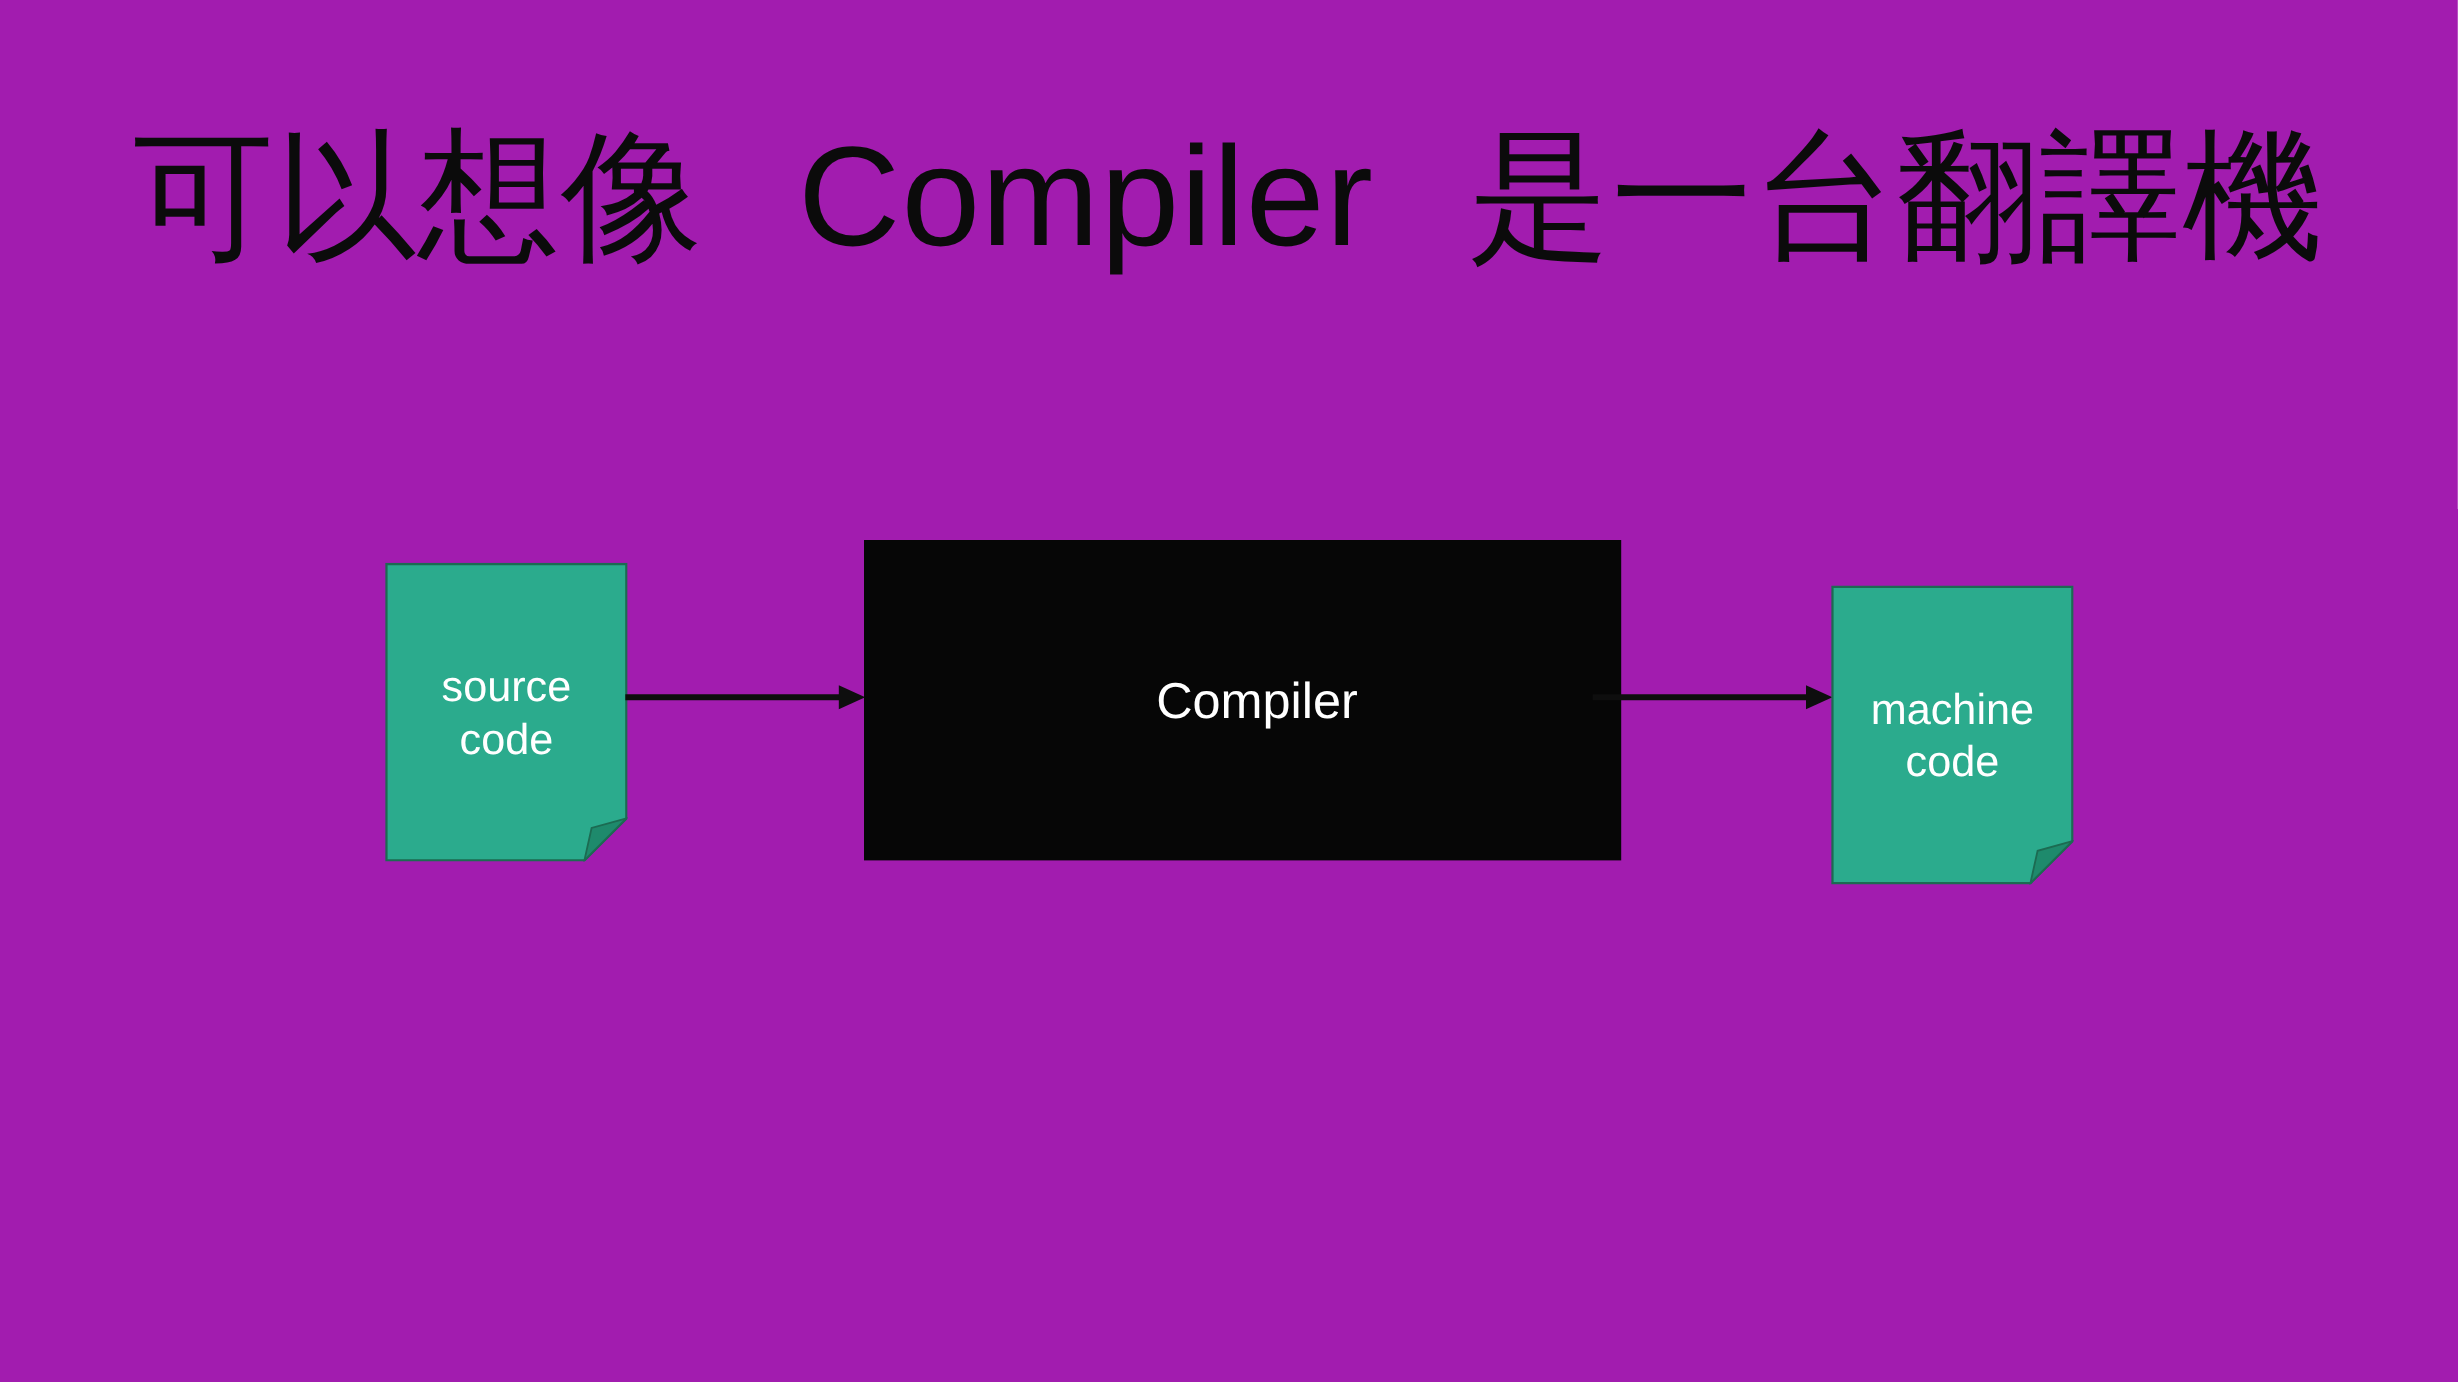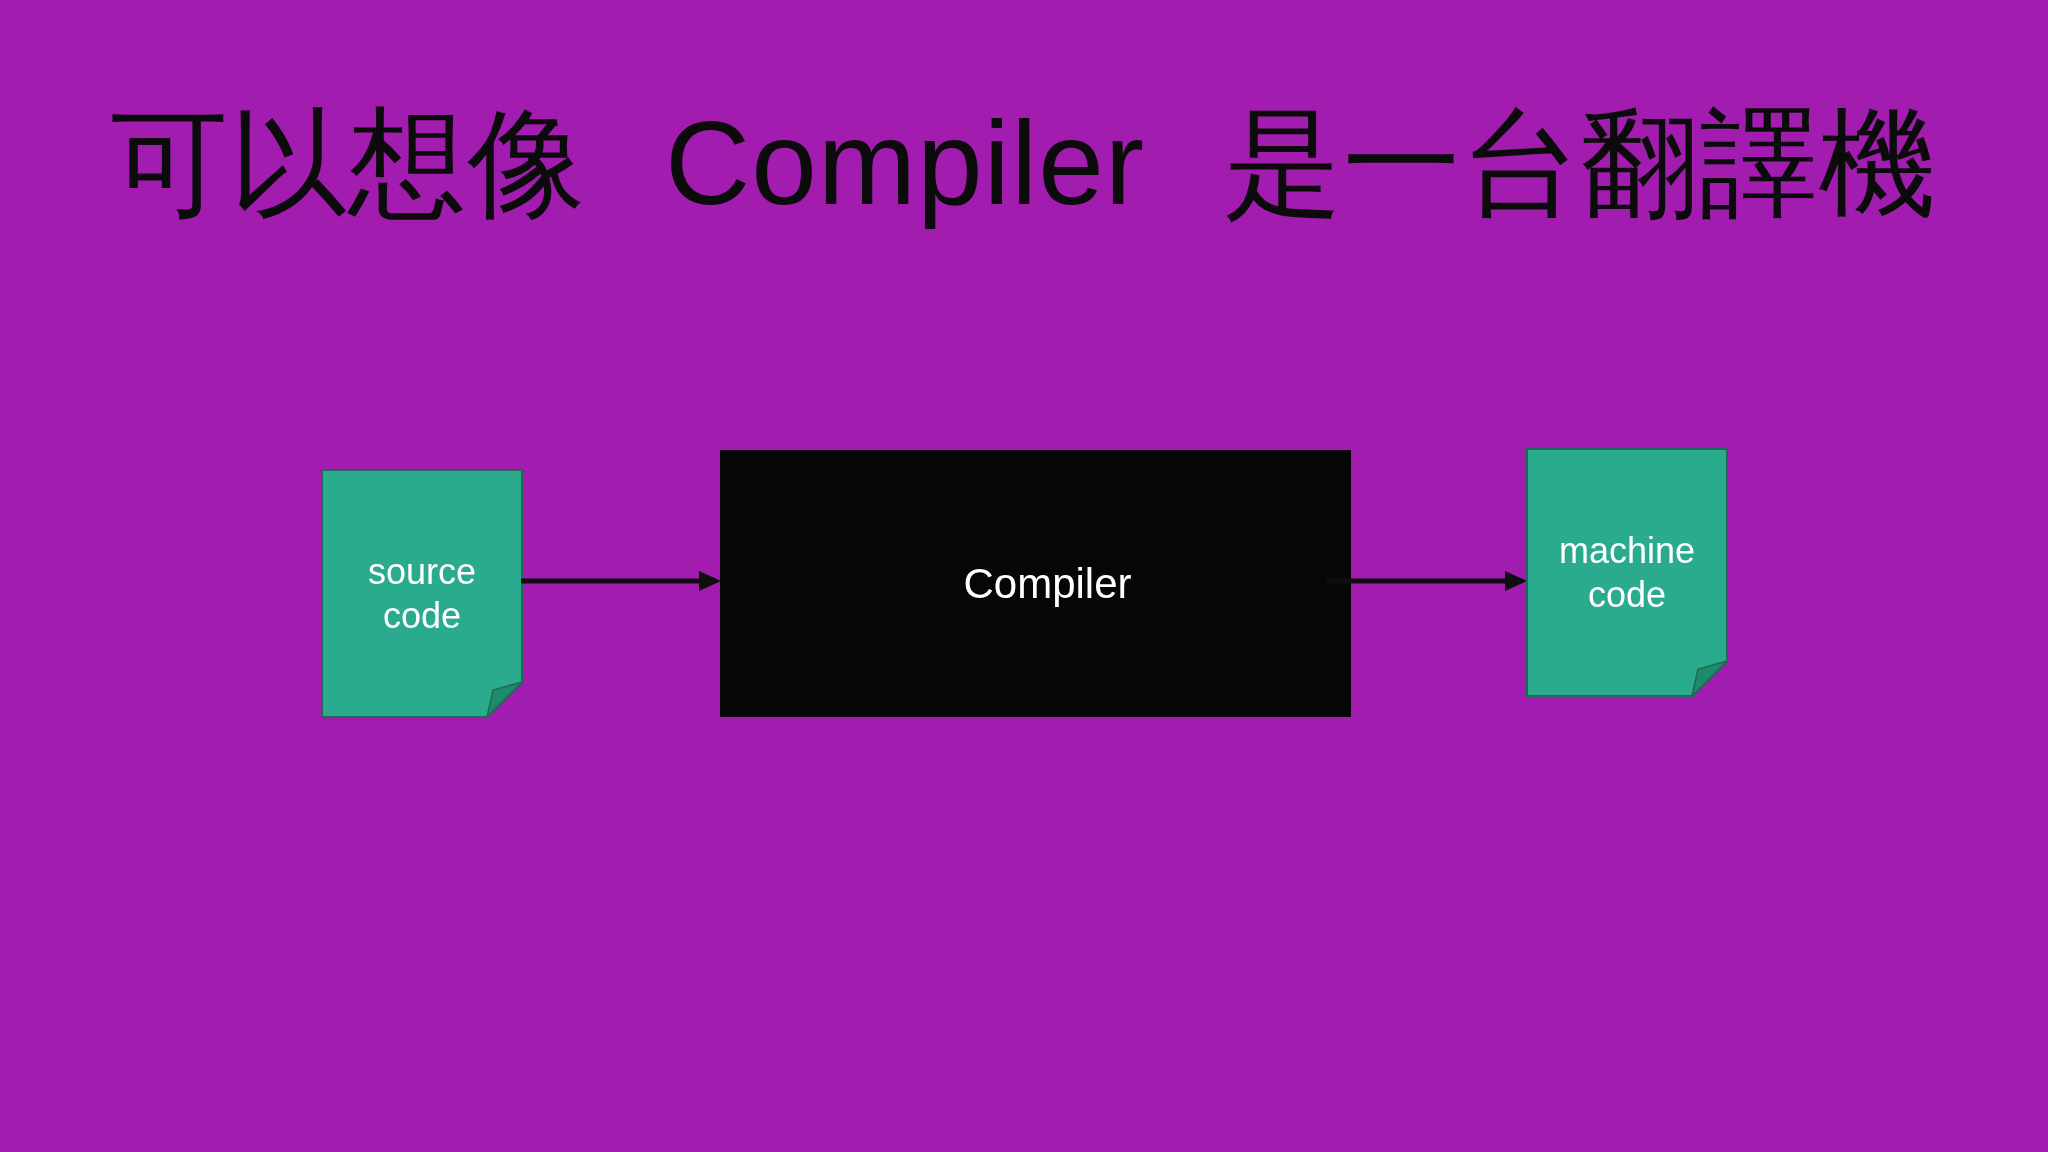--- a/index.html
+++ b/index.html
@@ -53,21 +53,21 @@
     inset: 0;
     display: flex;
     flex-direction: column;
     align-items: center;
     justify-content: center;
     font-size: 36px;
     line-height: 1.22;
     text-align: center;
   }
   .doc-source { left: 321px; top: 469px; }
-  .doc-machine { left: 1526px; top: 448px; }
+  .doc-machine { left: 1526px; top: 488px; }
   .compiler-box {
     position: absolute;
     left: 720px;
     top: 450px;
     width: 607px;
     height: 267px;
     display: flex;
     align-items: center;
     justify-content: center;
     font-size: 42px;

